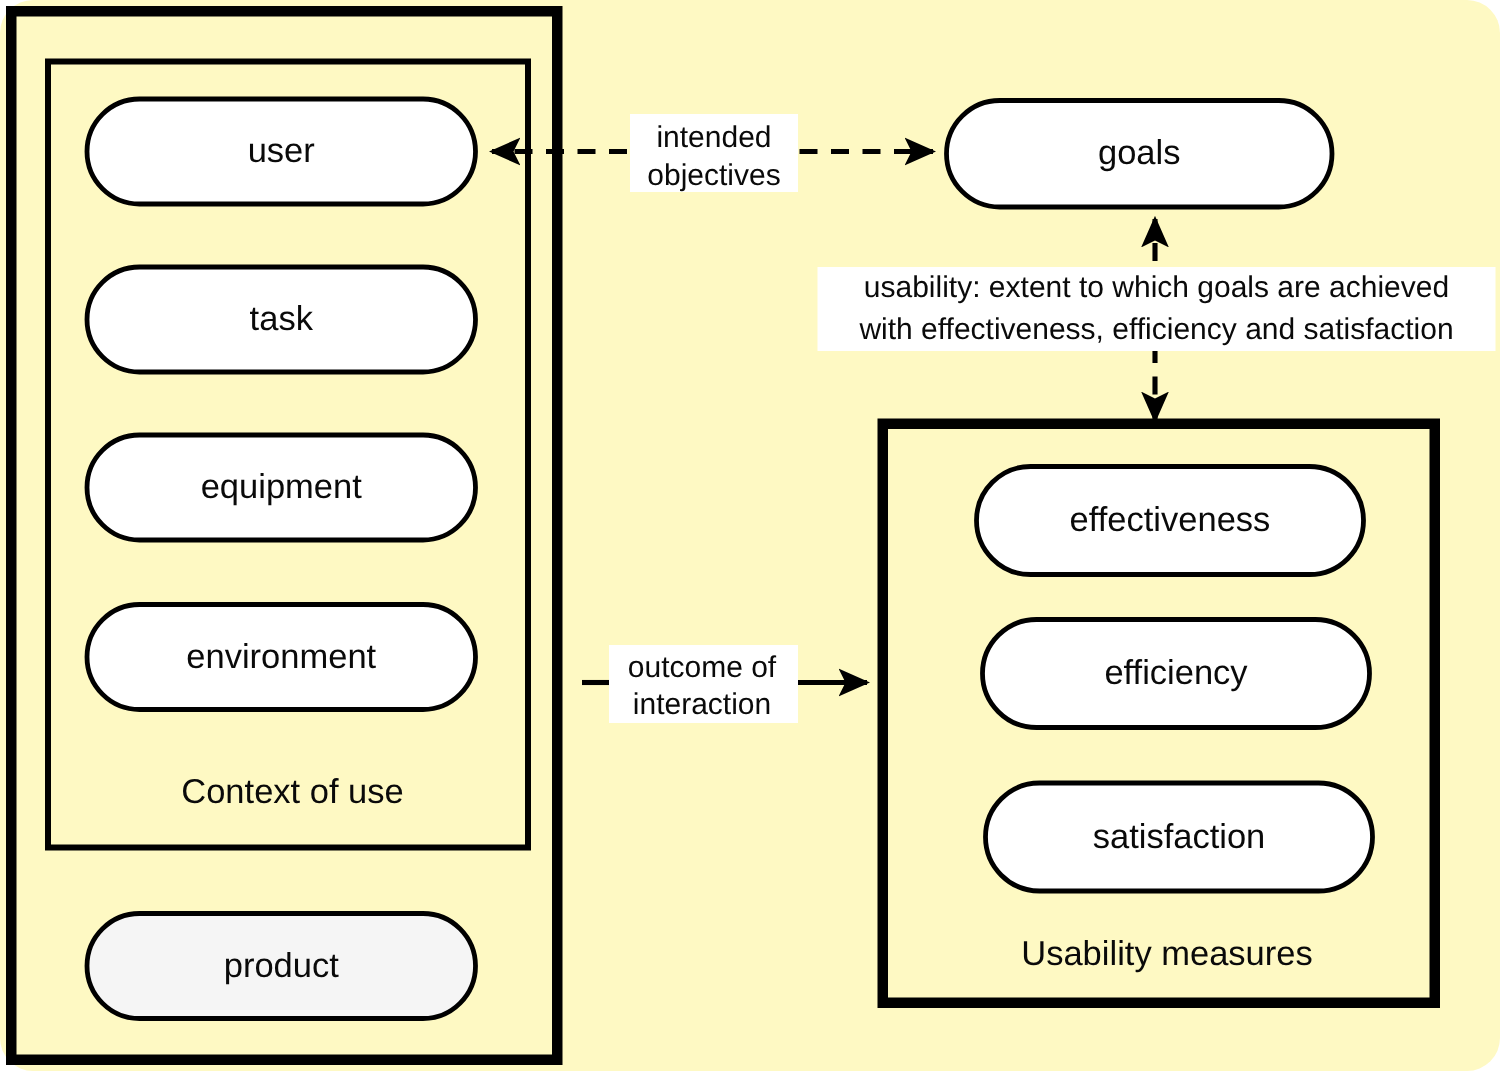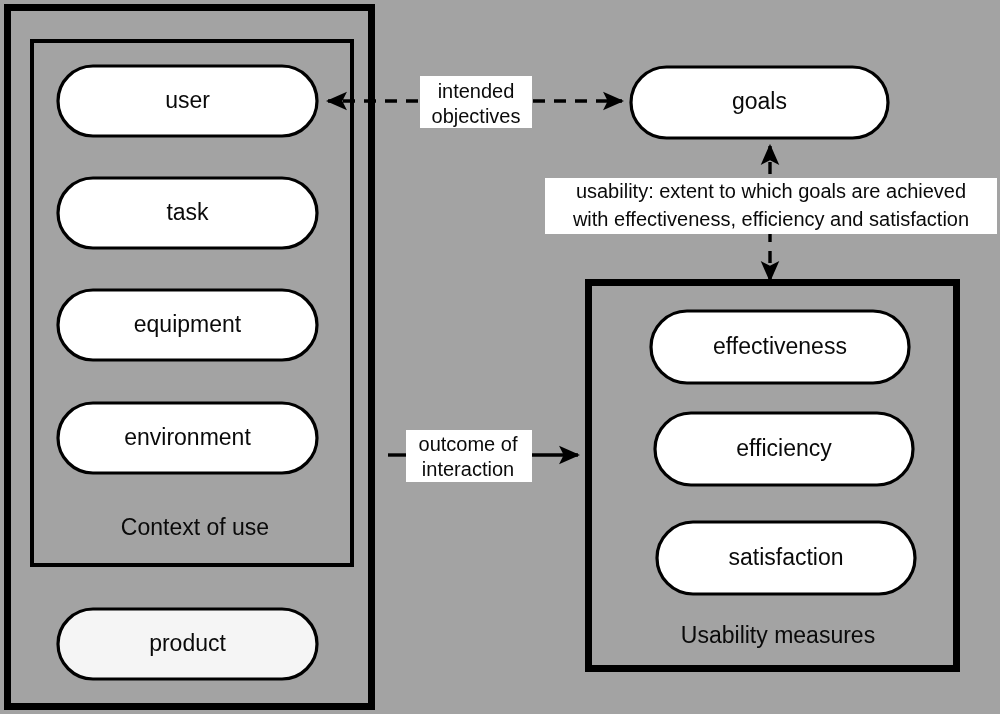--- a/index.html
+++ b/index.html
@@ -10,21 +10,22 @@
   body {
     width: 1000px;
     height: 714px;
     overflow: hidden;
     font-family: "Liberation Sans", sans-serif;
   }
   #diagram-root {
     position: relative;
     width: 1000px;
     height: 714px;
-    background: #a3a3a3;
+    background: #fef9c3;
+    border-radius: 22px;
   }
   svg#diagram-svg {
     display: block;
     width: 1000px;
     height: 714px;
   }
   .frame-thick {
     fill: none;
     stroke: #000000;
     stroke-width: 7;

